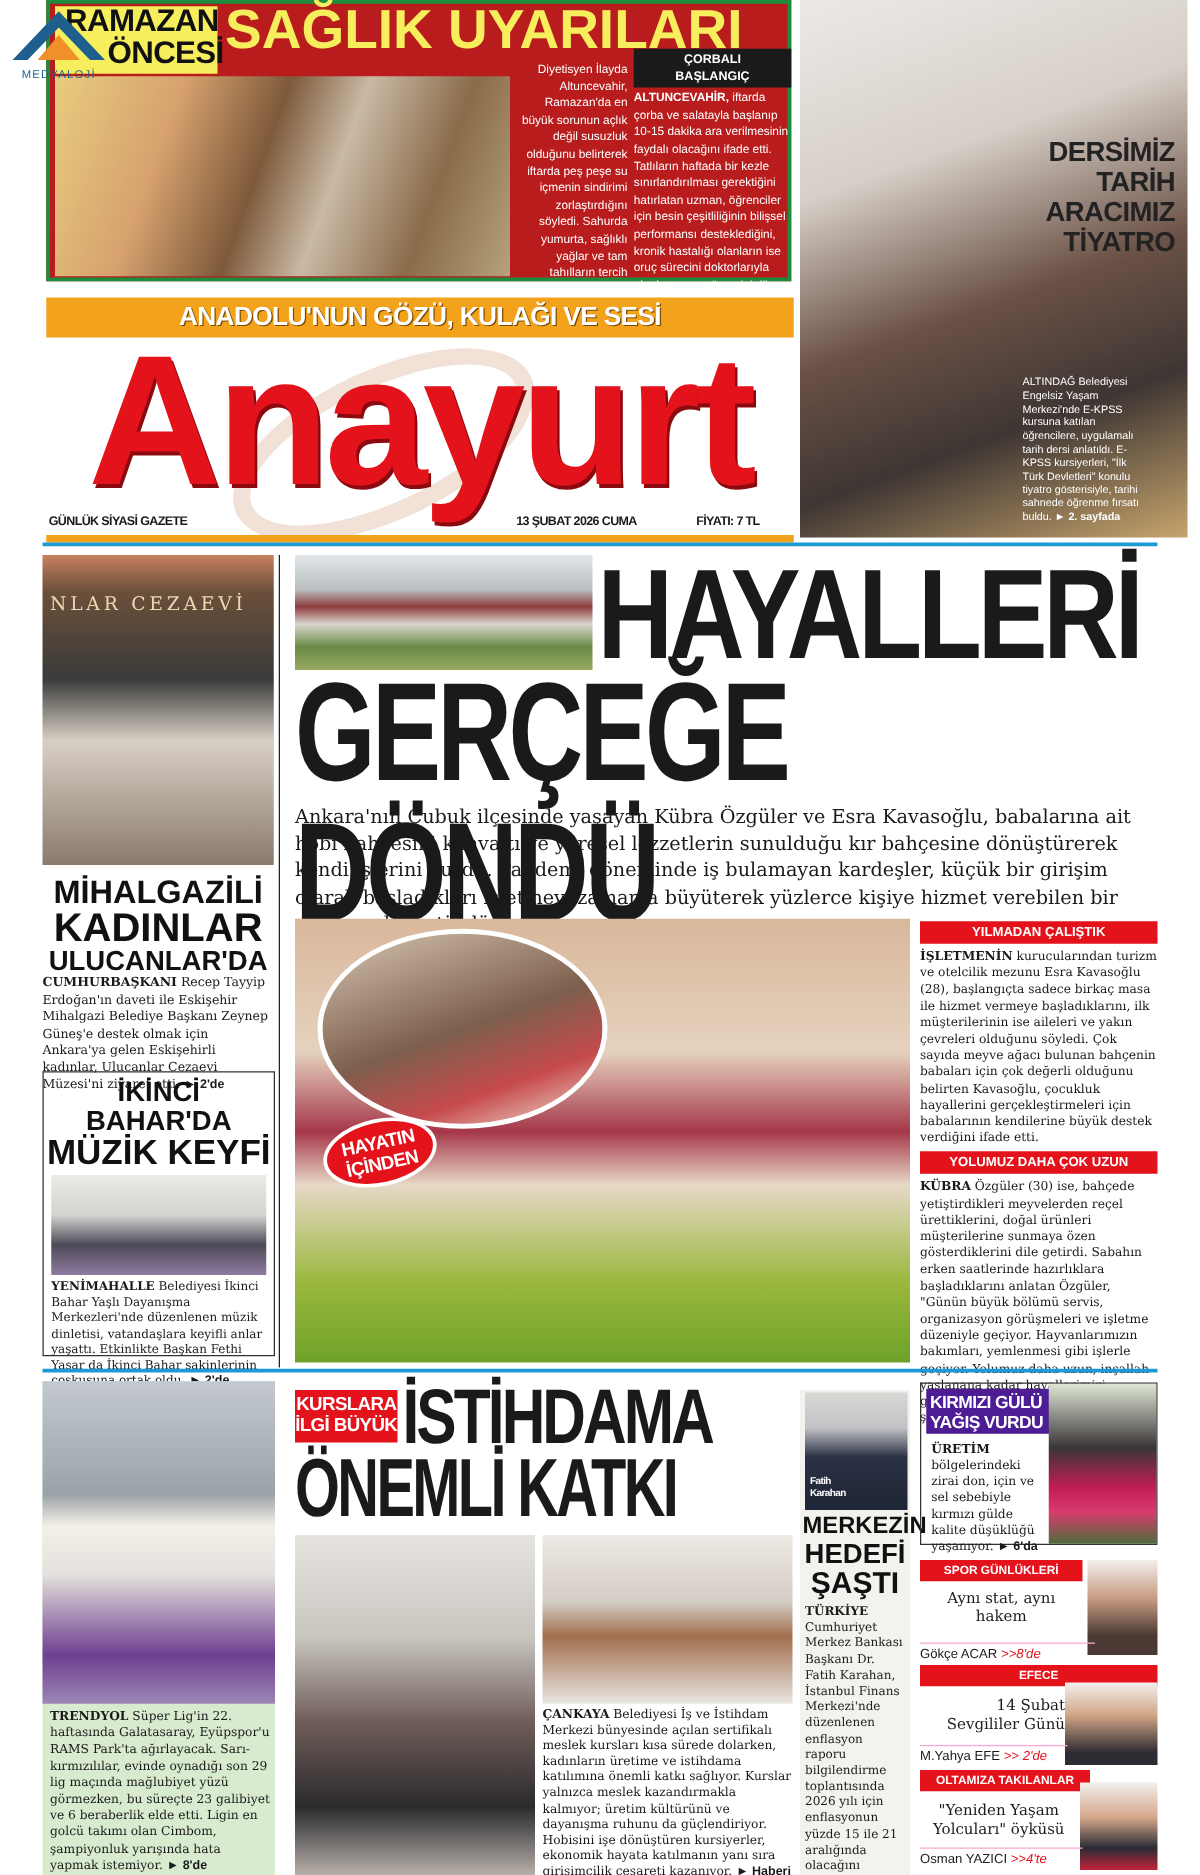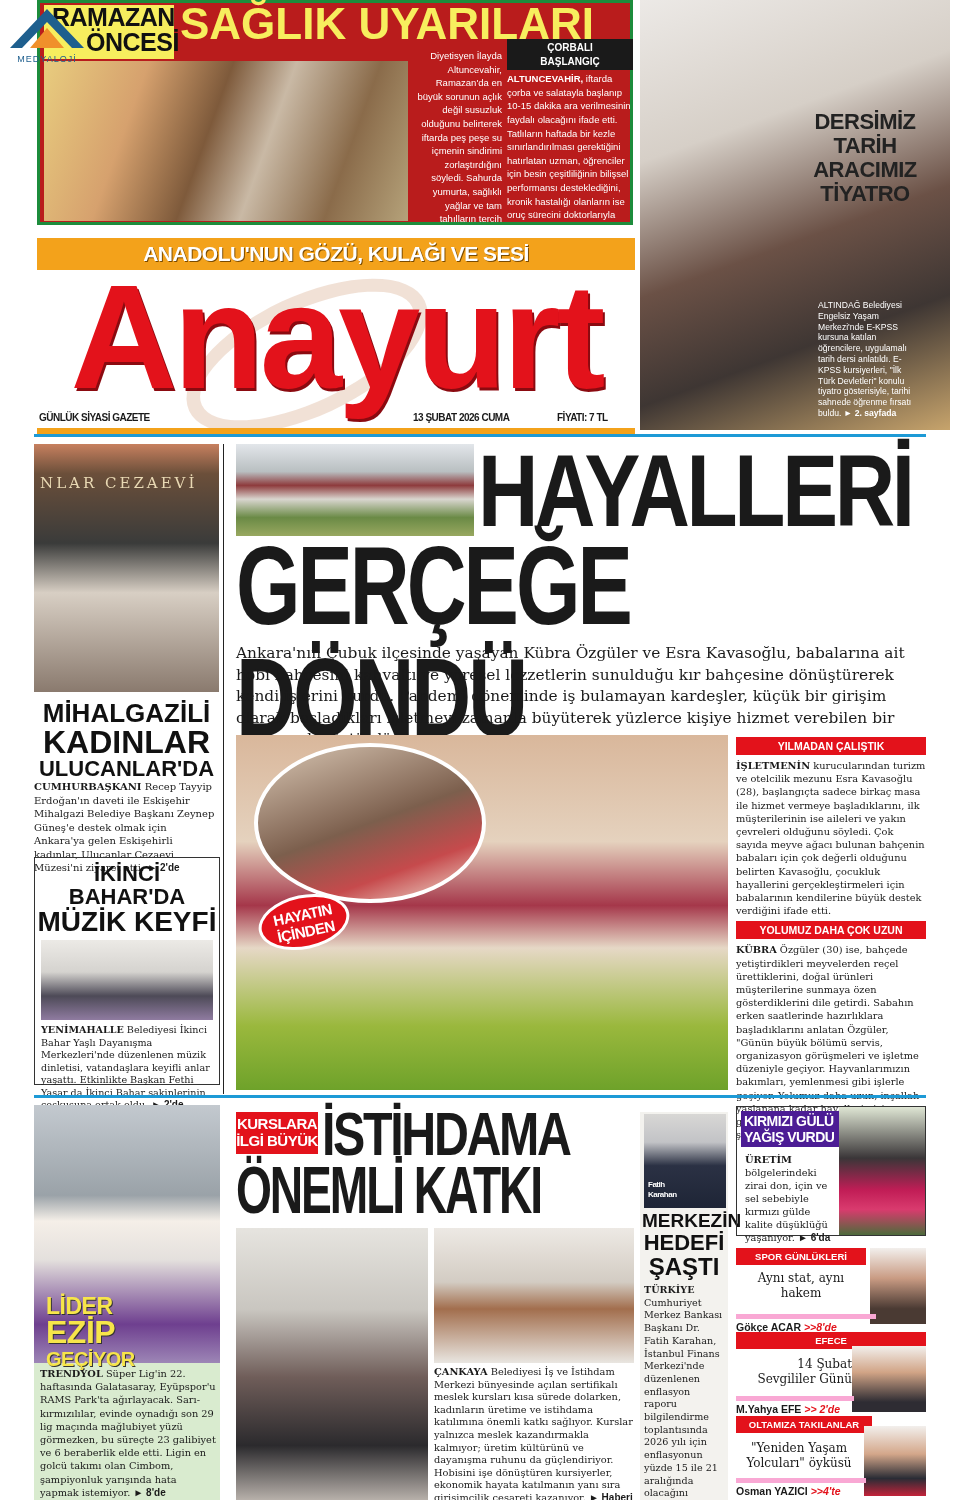--- a/index.html
+++ b/index.html
@@ -25,35 +25,35 @@
 #mast{left:37px;top:238px;width:598px;height:196px}
 #mast .band{left:0;top:0;width:598px;height:32px;background:#f3a21b;color:#fff;text-align:center;font-size:21px;line-height:32px;text-shadow:1px 1px 0 #7a4b00}
 #mast .logo{left:0;top:24px;width:598px;text-align:center;font-size:148px;line-height:150px;color:#e3121b;font-family:Liberation Sans, sans-serif;font-weight:bold;letter-spacing:-4px;text-shadow:2px 3px 0 #8b0a10}
 #mast .swoosh{left:140px;top:58px;width:260px;height:120px;border-radius:50%;border:14px solid rgba(230,200,180,.55);transform:rotate(-25deg)}
 #mast .sub{left:2px;top:174px;font-size:10px}
 #mast .date{left:376px;top:174px;font-size:10px}
 #mast .price{left:520px;top:174px;font-size:10px}
 #mast .rule{left:0;top:190px;width:598px;height:6px;background:#f3a21b}
 
 #thea{left:640px;top:0;width:310px;height:430px;background:linear-gradient(160deg,#ece9e6 0%,#d6cfc7 30%,#6b5146 55%,#3e3633 75%,#c7a46c 100%)}
-#thea .hl{right:10px;top:110px;width:150px;text-align:center;font-size:22px;line-height:24px;color:#222}
+#thea .hl{right:10px;top:110px;width:150px;text-align:right;font-size:22px;line-height:24px;color:#222}
 #thea .cap{left:178px;top:300px;width:95px;color:#fff;font-family:"Liberation Sans",sans-serif;font-size:8.6px;line-height:10.8px}
 
 .hrblue{height:3px;background:#1d9ad6}
 
 .col-left{left:34px;width:185px}
 .vline{width:1px;background:#222}
 .h-left{font-family:"Liberation Sans",sans-serif;font-weight:bold;color:#111;text-align:center}
 
 #mainhl .l1{left:478px;top:440px;font-size:102px;line-height:102px;letter-spacing:-4px;font-family:"Liberation Sans",sans-serif;font-weight:900;transform:scaleX(.82);transform-origin:left}
 #mainhl .l2{left:236px;top:530px;font-size:112px;line-height:112px;letter-spacing:-4px;font-family:"Liberation Sans",sans-serif;font-weight:900;transform:scaleX(.74);transform-origin:left}
 #intro{left:236px;top:643px;width:690px;font-size:15.4px;line-height:21.5px}
 .redbar{background:#e3121b;color:#fff;text-align:center;font-family:"Liberation Sans",sans-serif;font-weight:bold;font-size:10.5px;padding:3px 0}
 .oval{border-radius:50%}
-.author-row{border-top:5px solid #f9a8d4;font-family:"Liberation Sans",sans-serif;font-weight:bold;font-size:10.5px}
+.author-row{border-top:1px solid #f9a8d4;font-family:"Liberation Sans",sans-serif;font-weight:normal;font-size:10.5px}
 .author-row i{color:#e3121b;font-style:italic}
 </style>
 </head>
 <body>
 
 <div id="ram" class="abs">
   <div class="abs tag cond">
     <div>RAMAZAN</div>
     <div style="padding-left:34px">ÖNCESİ</div>
   </div>
@@ -136,25 +136,20 @@
   <div class="redbar">YILMADAN ÇALIŞTIK</div>
   <p class="body" style="margin:4px 0 4px;font-size:9.8px;line-height:13.2px"><b>İŞLETMENİN</b><span> kurucularından turizm ve otelcilik mezunu Esra Kavasoğlu (28), başlangıçta sadece birkaç masa ile hizmet vermeye başladıklarını, ilk müşterilerinin ise aileleri ve yakın çevreleri olduğunu söyledi. Çok sayıda meyve ağacı bulunan bahçenin babaları için çok değerli olduğunu belirten Kavasoğlu, çocukluk hayallerini gerçekleştirmeleri için babalarının kendilerine büyük destek verdiğini ifade etti.</span></p>
   <div class="redbar">YOLUMUZ DAHA ÇOK UZUN</div>
   <p class="body" style="margin-top:4px;font-size:9.8px;line-height:13.2px"><b>KÜBRA</b><span> Özgüler (30) ise, bahçede yetiştirdikleri meyvelerden reçel ürettiklerini, doğal ürünleri müşterilerine sunmaya özen gösterdiklerini dile getirdi. Sabahın erken saatlerinde hazırlıklara başladıklarını anlatan Özgüler, "Günün büyük bölümü servis, organizasyon görüşmeleri ve işletme düzeniyle geçiyor. Hayvanlarımızın bakımları, yemlenmesi gibi işlerle geçiyor. Yolumuz daha uzun, inşallah yaşlanana kadar hayallerimizi gerçekleştirmek için çalışacağız" şeklinde konuştu.</span> <b class="ref">► Haberi 6. sayfada</b></p>
 </div>
 
 <div class="abs hrblue" style="left:34px;top:1095px;width:892px"></div>
 
 <div class="abs" style="left:34px;top:1105px;width:186px;height:395px;background:#d9ebcf">
   <div class="abs photo" style="left:0;top:0;width:186px;height:258px;background:linear-gradient(180deg,#c3c9cf 0%,#9aa2a8 35%,#f5efe8 45%,#e4e0dd 60%,#6e3f8f 85%,#9d86b6 100%)"></div>
-  <div class="abs cond" style="left:12px;top:190px;color:#f7e54a;font-size:23px;line-height:22px;text-shadow:1px 1px 0 #333">
-    <div>LİDER</div>
-    <div style="font-size:32px;line-height:31px">EZİP</div>
-    <div style="font-size:20px">GEÇİYOR</div>
-  </div>
   <p class="abs body" style="left:6px;top:262px;width:176px;font-size:9.8px;line-height:13.2px"><b>TRENDYOL</b><span> Süper Lig'in 22. haftasında Galatasaray, Eyüpspor'u RAMS Park'ta ağırlayacak. Sarı-kırmızılılar, evinde oynadığı son 29 lig maçında mağlubiyet yüzü görmezken, bu süreçte 23 galibiyet ve 6 beraberlik elde etti. Ligin en golcü takımı olan Cimbom, şampiyonluk yarışında hata yapmak istemiyor.</span> <b class="ref">► 8'de</b></p>
 </div>
 
 <div class="abs cond" style="left:236px;top:1112px;width:82px;height:42px;background:#e3121b;color:#fff;font-size:15px;line-height:17px;text-align:center;padding-top:3px">
   <div>KURSLARA</div>
   <div>İLGİ BÜYÜK</div>
 </div>
 <div class="abs" style="left:322px;top:1104px;font-family:'Liberation Sans',sans-serif;font-weight:900;font-size:62px;line-height:60px;letter-spacing:-3px;transform:scaleX(.78);transform-origin:left">İSTİHDAMA</div>
 <div class="abs" style="left:236px;top:1158px;font-family:'Liberation Sans',sans-serif;font-weight:900;font-size:66px;line-height:64px;letter-spacing:-3px;transform:scaleX(.7);transform-origin:left">ÖNEMLİ KATKI</div>
 <div class="abs photo" style="left:236px;top:1228px;width:192px;height:272px;background:linear-gradient(180deg,#e6e4df 0%,#c9c6c0 30%,#6f5d59 55%,#2b2a2d 80%,#b7b0aa 100%)"></div>

